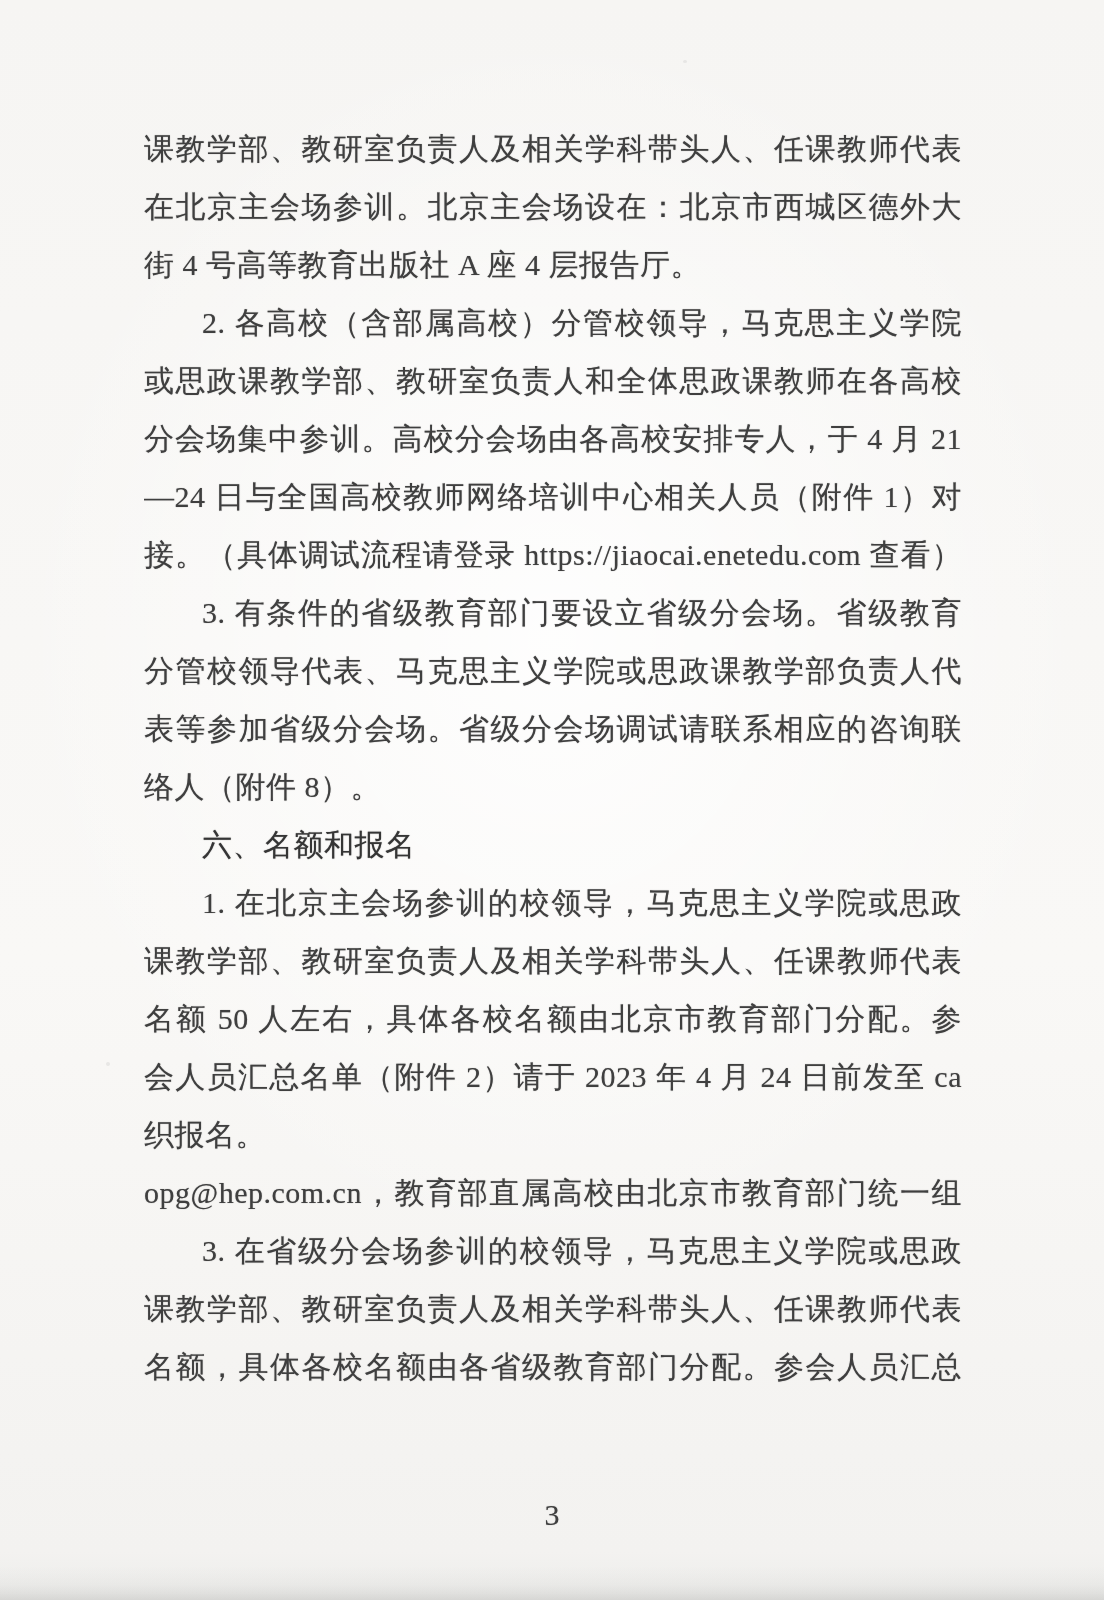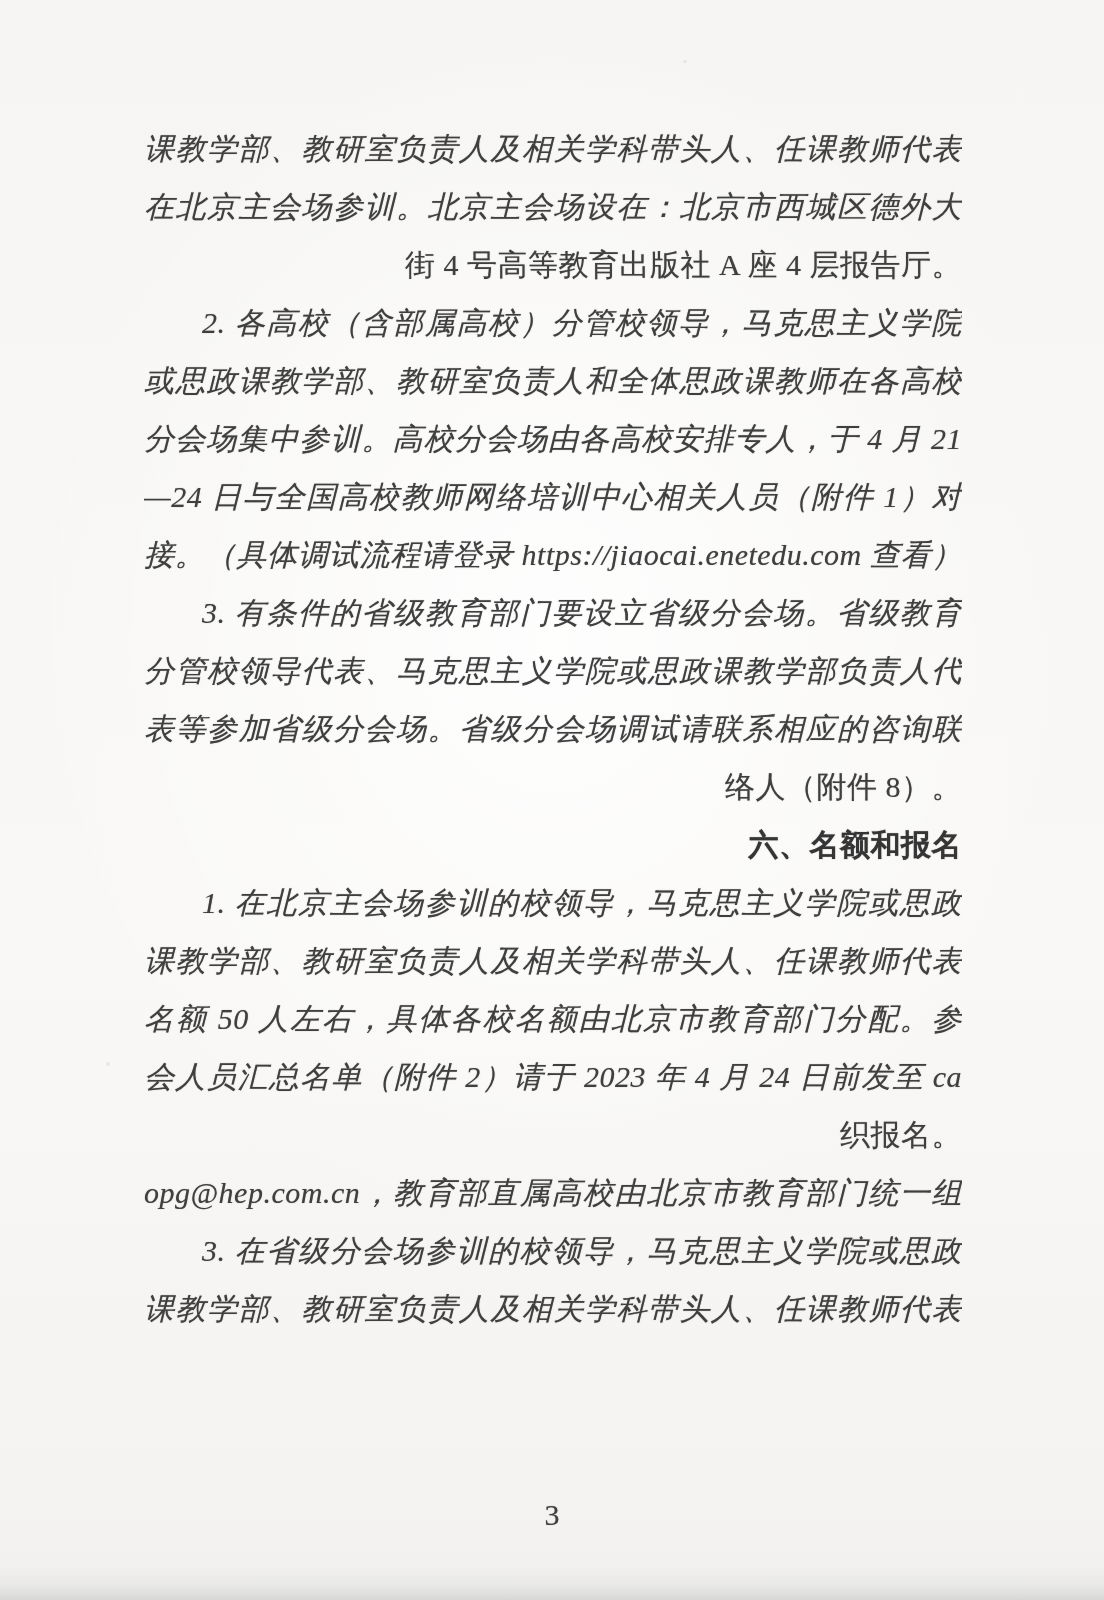--- a/index.html
+++ b/index.html
@@ -26,36 +26,35 @@
     left: 144px;
     right: 142px;
     top: 120px;
     color: #3f3f3f;
   }
   .line {
     font-size: 30px;
     line-height: 58px;
     height: 58px;
     overflow: hidden;
-    text-align: right;
+    text-align: left;
     text-shadow: 0 0 1px rgba(63,63,63,0.55);
     letter-spacing: 0.5px;
   }
   .line.fill {
     text-align: justify;
     text-align-last: justify;
-    font-style: italic;
     -moz-text-align-last: justify;
   }
   .line.indent {
     padding-left: 58px;
   }
   .line.heading {
     font-family: "Liberation Sans", "DejaVu Sans", sans-serif;
-    font-weight: 700;
+    font-weight: 400;
     color: #353535;
     text-shadow: 0 0 1px rgba(40,40,40,0.65);
   }
   .page-number {
     position: absolute;
     left: 0;
     width: 100%;
     top: 1498px;
     text-align: center;
     font-size: 30px;
@@ -105,18 +104,19 @@
       <div class="line">络人（附件 8）。</div>
       <div class="line indent heading">六、名额和报名</div>
       <div class="line fill indent">1. 在北京主会场参训的校领导，马克思主义学院或思政</div>
       <div class="line fill">课教学部、教研室负责人及相关学科带头人、任课教师代表</div>
       <div class="line fill">名额 50 人左右，具体各校名额由北京市教育部门分配。参</div>
       <div class="line fill">会人员汇总名单（附件 2）请于 2023 年 4 月 24 日前发至 ca</div>
       <div class="line">织报名。</div>
       <div class="line fill">opg@hep.com.cn，教育部直属高校由北京市教育部门统一组</div>
       <div class="line fill indent">3. 在省级分会场参训的校领导，马克思主义学院或思政</div>
       <div class="line fill">课教学部、教研室负责人及相关学科带头人、任课教师代表</div>
+      <div class="line fill">名额，具体各校名额由各省级教育部门分配。参会人员汇总</div>
     </div>
 
   <div class="page-number">3</div>
 
   <div class="bottom-edge"></div>
 </div>
 
 </body></html>

